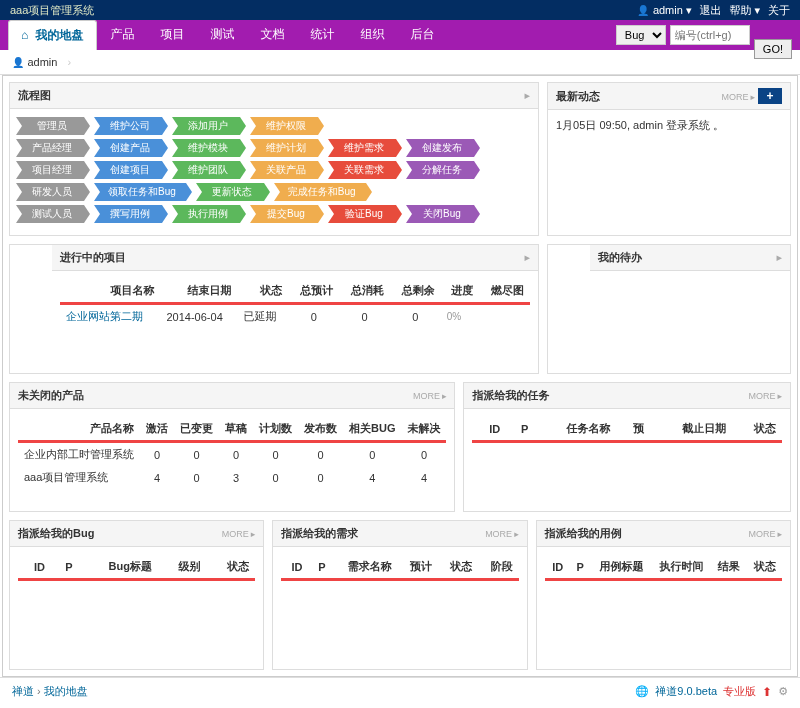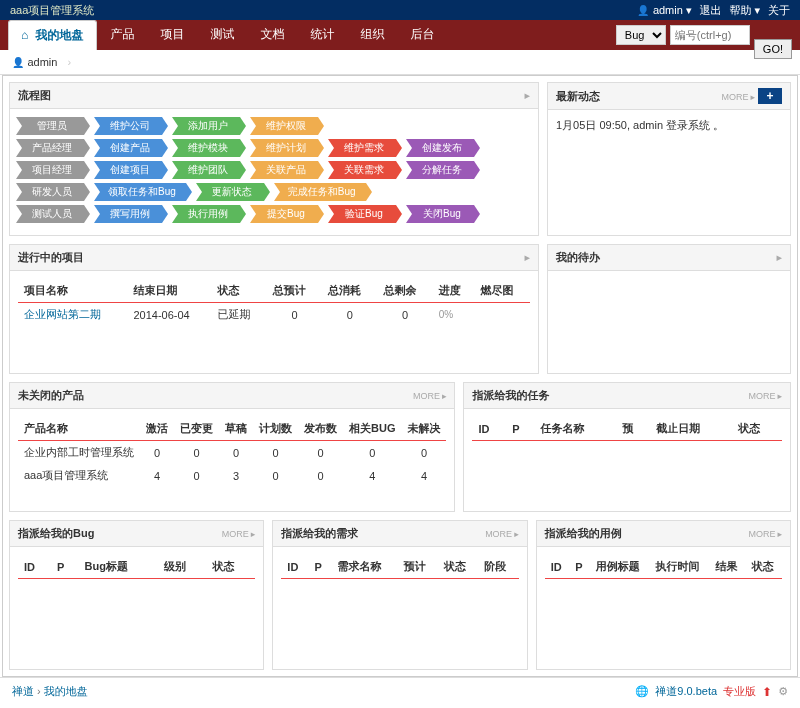--- a/index.html
+++ b/index.html
@@ -1,21 +1,21 @@
 <!DOCTYPE html>
 <html><head>
 <meta charset="utf-8">
 <style>
 * { margin:0; padding:0; box-sizing:border-box; font-family: Arial, "Microsoft YaHei", sans-serif; }
 body { background:#fff; font-size:11px; color:#333; }
 .topbar { background:#032d62; height:20px; display:flex; justify-content:space-between; align-items:center; padding:0 10px; color:#fff; font-size:11px; }
 .topbar .left { color:#dfe8c5; }
 .topbar .right { display:flex; gap:8px; align-items:center; }
 .topbar .right span { cursor:pointer; }
-.navbar { background:#7f1d1d; height:30px; display:flex; align-items:center; padding:12px 8px; justify-content:space-between; }
+.navbar { background:#a21caf; height:30px; display:flex; align-items:center; padding:12px 8px; justify-content:space-between; }
 .navbar .tabs { display:flex; gap:2px; }
 .navbar .tab { padding:6px 12px; color:#fff; font-size:12px; cursor:pointer; border-radius:3px 3px 0 0; }
 .navbar .tab.active { background:#fff; color:#069; font-weight:bold; border:1px solid #ccc; border-bottom:none;}
 .navbar .tab .icon { color:#069; margin-right:4px;}
 .search-area { display:flex; gap:4px; align-items:center; }
 .search-area select, .search-area input { height:20px; font-size:11px; padding:0 4px; border:1px solid #ccc;}
 .search-area input { width:80px; }
 .search-area button { height:20px; padding:0 8px; font-size:11px; cursor:pointer; background:#eee; border:1px solid #999;margin-top:28px;}
 .subnav { background:#fff; border-bottom:1px solid #ddd; padding:6px 12px; display:flex; gap:10px; align-items:center; font-size:11px; }
 .subnav .current { color:#069; }
@@ -32,39 +32,39 @@
 .arrow-box { position:relative; height:18px; line-height:18px; padding:0 10px 0 14px; margin-right:10px; color:#fff; font-size:10px; white-space:nowrap; text-align:center; min-width:68px;}
 .arrow-box::before { content:""; position:absolute; left:0; top:0; border-top:9px solid transparent; border-bottom:9px solid transparent; border-left:6px solid #fff; }
 .arrow-box::after { content:""; position:absolute; right:-6px; top:0; border-top:9px solid transparent; border-bottom:9px solid transparent; border-left:6px solid currentColor;}
 .c-gray { background:#999; color:#fff; } .c-gray::after{border-left-color:#999;}
 .c-blue { background:#4a90d9; } .c-blue::after{border-left-color:#4a90d9;}
 .c-green { background:#5cb85c; } .c-green::after{border-left-color:#5cb85c;}
 .c-orange { background:#f0ad4e; } .c-orange::after{border-left-color:#f0ad4e;}
 .c-red { background:#e74c3c; } .c-red::after{border-left-color:#e74c3c;}
 .c-purple { background:#9b59b6; } .c-purple::after{border-left-color:#9b59b6;}
 table { width:100%; border-collapse:collapse; font-size:11px; }
-th { text-align:left; padding:4px 6px; border-bottom:1px solid #ef4444; font-weight:bold;margin-left:47px;}
+th { text-align:right; padding:4px 6px; border-bottom:3px solid #ef4444; font-weight:bold;margin-left:47px;}
 td { padding:4px 6px; }
 .link { color:#069; cursor:pointer;}
 .small-panel { min-height:140px; }
 .add-btn { background:#0a4385; color:#fff; width:24px; height:16px; display:inline-flex; align-items:center; justify-content:center; cursor:pointer; font-size:12px; font-weight:bold;}
 .footer { display:flex; justify-content:space-between; padding:6px 12px; border-top:1px solid #ddd; font-size:11px;gap:48px; }
 .footer .left span { color:#777; }
 .footer .left .link { color:#069;}
 .footer .right { display:flex; gap:6px; align-items:center;}
 .footer .ver { color:#069;}
 .footer .pro { color:#d33;}
 .arrow-up { color:#d33; font-size:12px;}
 .content-wrap { border:1px solid #ccc; margin:0 2px;}
 .content-inner { padding:6px; }
 .row1 { display:flex; gap:8px;}
 .row1 .flow-panel { flex:0 0 530px;}
 .row1 .dyn-panel { flex:1;}
 .row2 { display:flex; gap:8px; margin-top:8px;}
-.row2 > .panel { flex:1;}
+.row2 > .panel { flex:1;padding-left:42px;}
 .row2 .left-panel { flex:0 0 530px; min-height:130px;}
 .row3 { display:flex; gap:8px; margin-top:8px;}
 .row3 .left-panel { flex:0 0 530px; min-height:130px;}
 .row3 > .panel { flex:1; min-height:130px;}
 .row4 { display:flex; gap:8px; margin-top:8px;}
 .row4 > .panel { flex:1; min-height:150px;}
 .icon-user::before { content:"👤"; font-size:10px; margin-right:3px;}
 .pct { color:#999; font-size:10px;}
 th,td { white-space:nowrap;}
 .text-center{text-align:center;}

